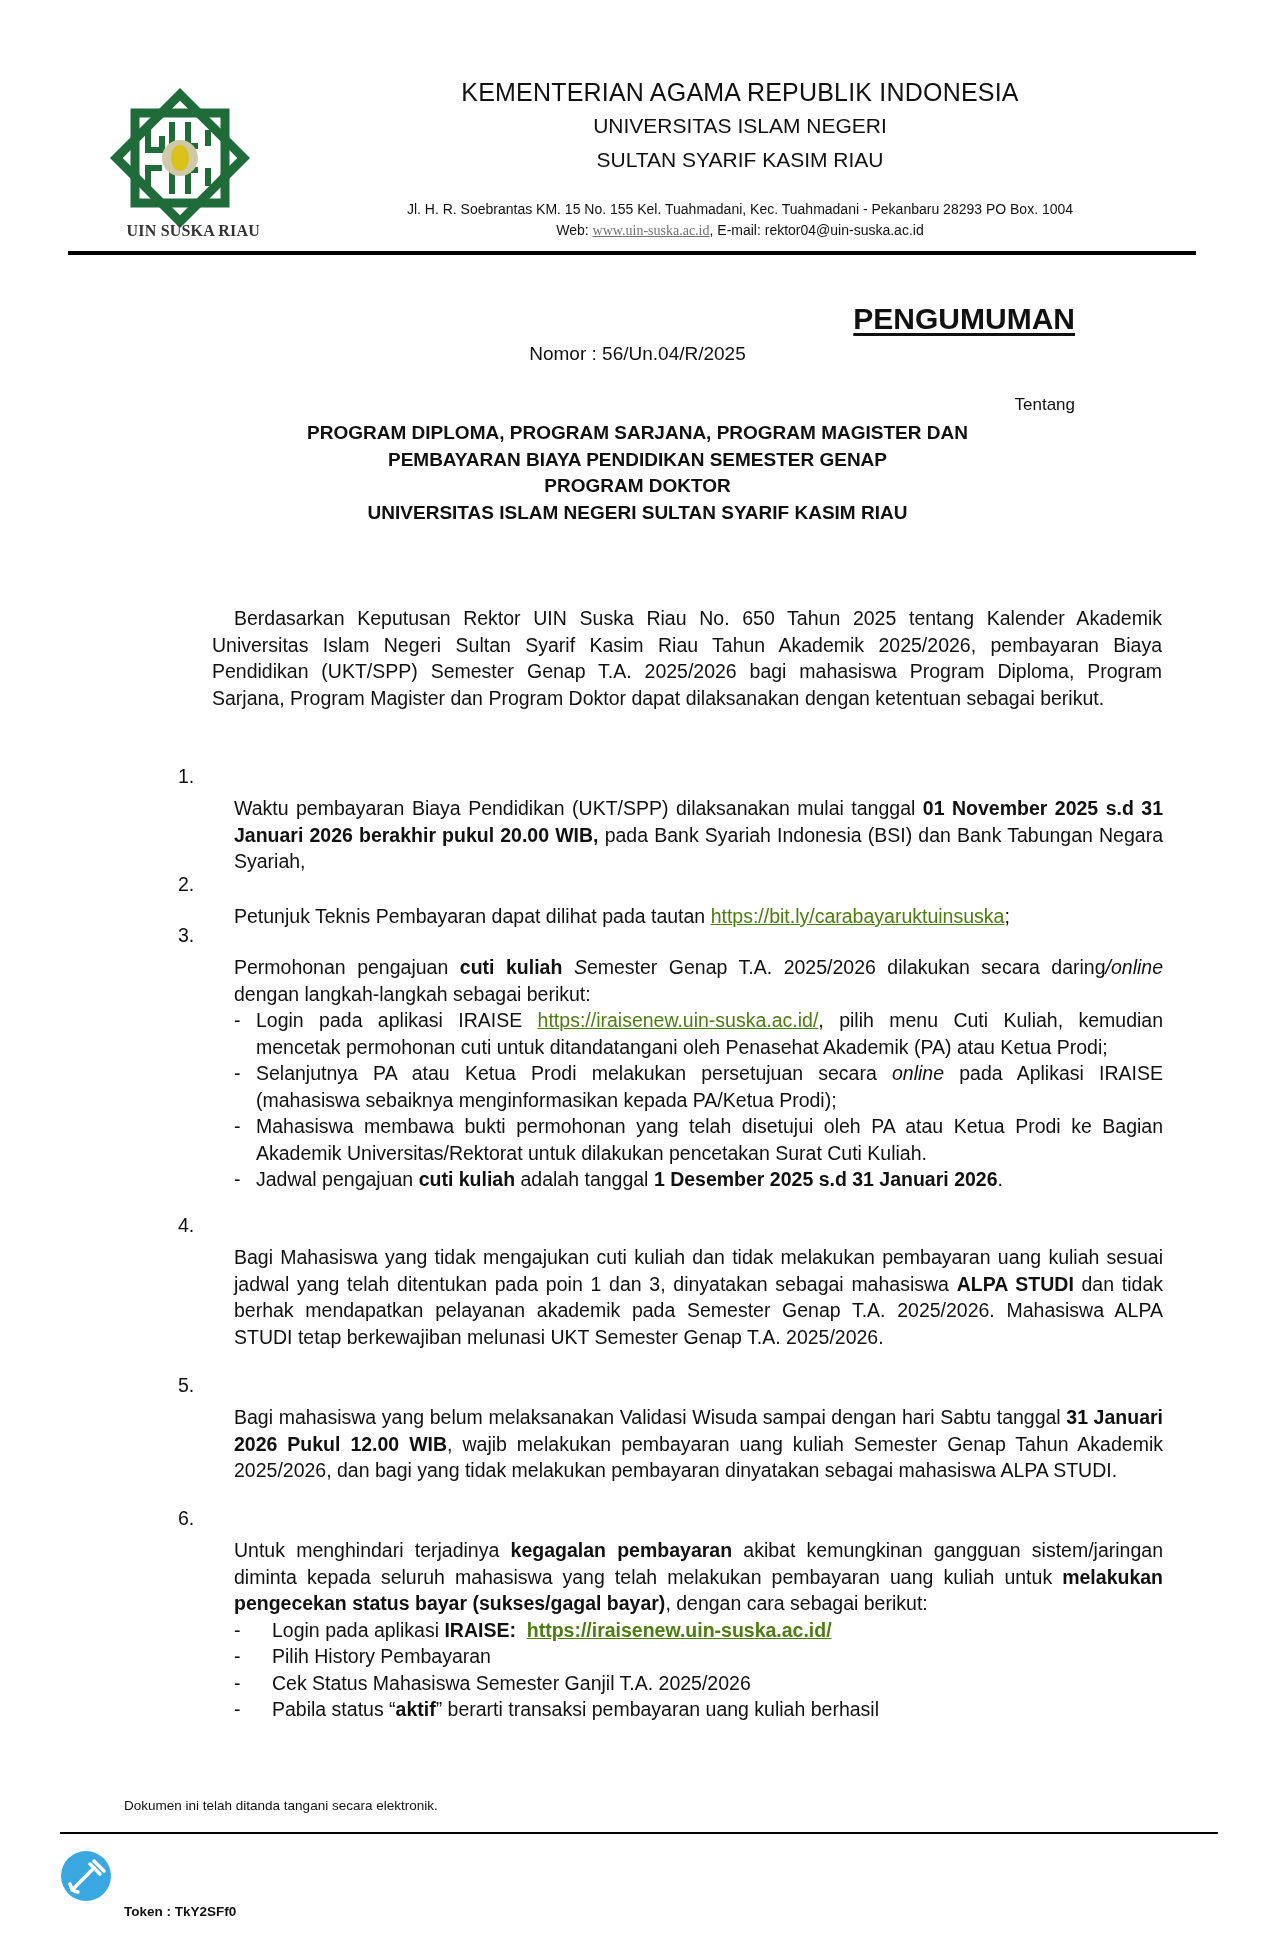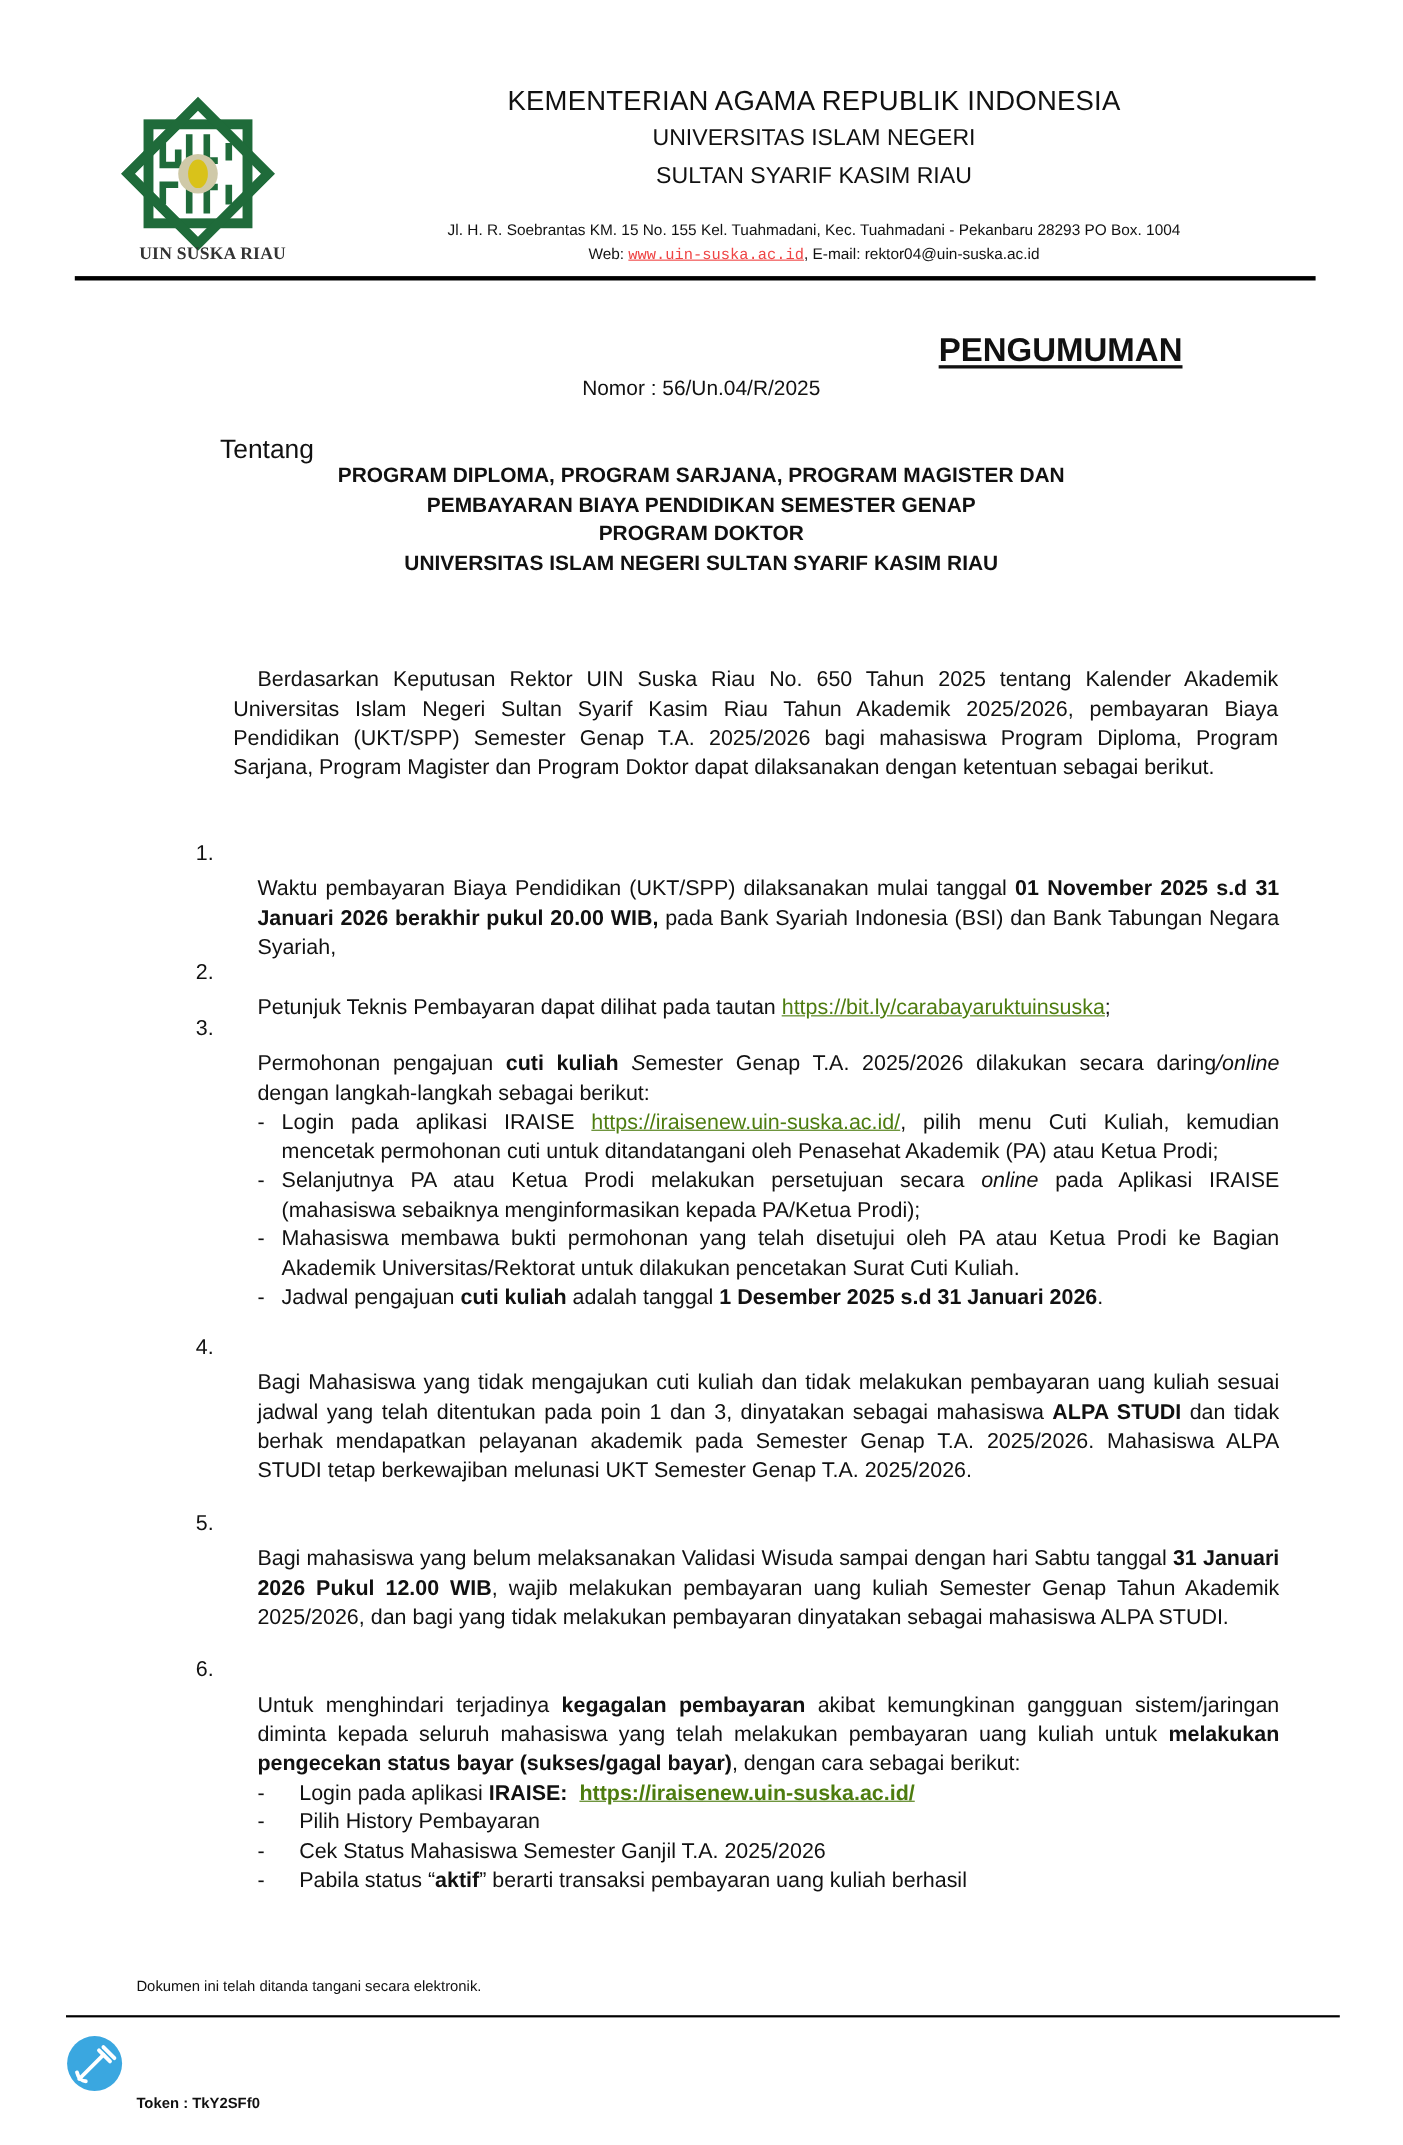--- a/index.html
+++ b/index.html
@@ -8,28 +8,28 @@
   .abs { position:absolute; }
   
   .logo { left:100px; top:78px; width:160px; height:160px; }
   .logo-caption { left:100px; top:222px; width:160px; text-align:right;
      font-family:"Liberation Serif", serif; font-size:16px; font-weight:bold; color:#333; letter-spacing:0.2px; }
   .lh-line1 { left:330px; top:78px; width:820px; text-align:center; font-size:25px; letter-spacing:0.2px; }
   .lh-line2 { left:330px; top:114px; width:820px; text-align:center; font-size:21px; }
   .lh-line3 { left:330px; top:148px; width:820px; text-align:center; font-size:21px; }
   .lh-addr { left:330px; top:201px; width:820px; text-align:center; font-size:14px; }
   .lh-web  { left:330px; top:222px; width:820px; text-align:center; font-size:14px; }
-  .lh-web .weblink { font-family:Liberation Mono, monospace; text-decoration:underline; color:#ef4444;margin-top:24px; }
+  .lh-web .weblink { font-family:Liberation Serif, serif; text-decoration:underline; color:#737373;margin-top:24px; }
   .rule-top { left:68px; top:251px; width:1128px; height:4px; background:#000; }
 
   
   .title { left:200px; top:302px; width:875px; text-align:right; font-size:30px; font-weight:bold;
            text-decoration:underline; text-decoration-thickness:3px; text-underline-offset:4px; }
   .nomor { left:200px; top:343px; width:875px; text-align:center; font-size:19px; }
-  .tentang { left:200px; top:395px; width:875px; text-align:left; font-size:24px; }
+  .tentang { left:200px; top:395px; width:875px; text-align:right; font-size:17px; }
   .subject { left:200px; top:420px; width:875px; text-align:center; font-size:19px; font-weight:bold; line-height:26.5px; }
 
   
   .body-text { font-size:19.5px; line-height:26.5px; text-align:justify; }
   .intro { left:212px; top:605px; width:950px; text-indent:22px; }
   .item { left:178px; width:985px; }
   .item .num { position:absolute; left:0; top:0; }
   .item .txt { margin-left:56px; text-align:justify;margin-top:32px; }
   .sub { display:flex; }
   .sub .dash { width:22px; flex:none; }

